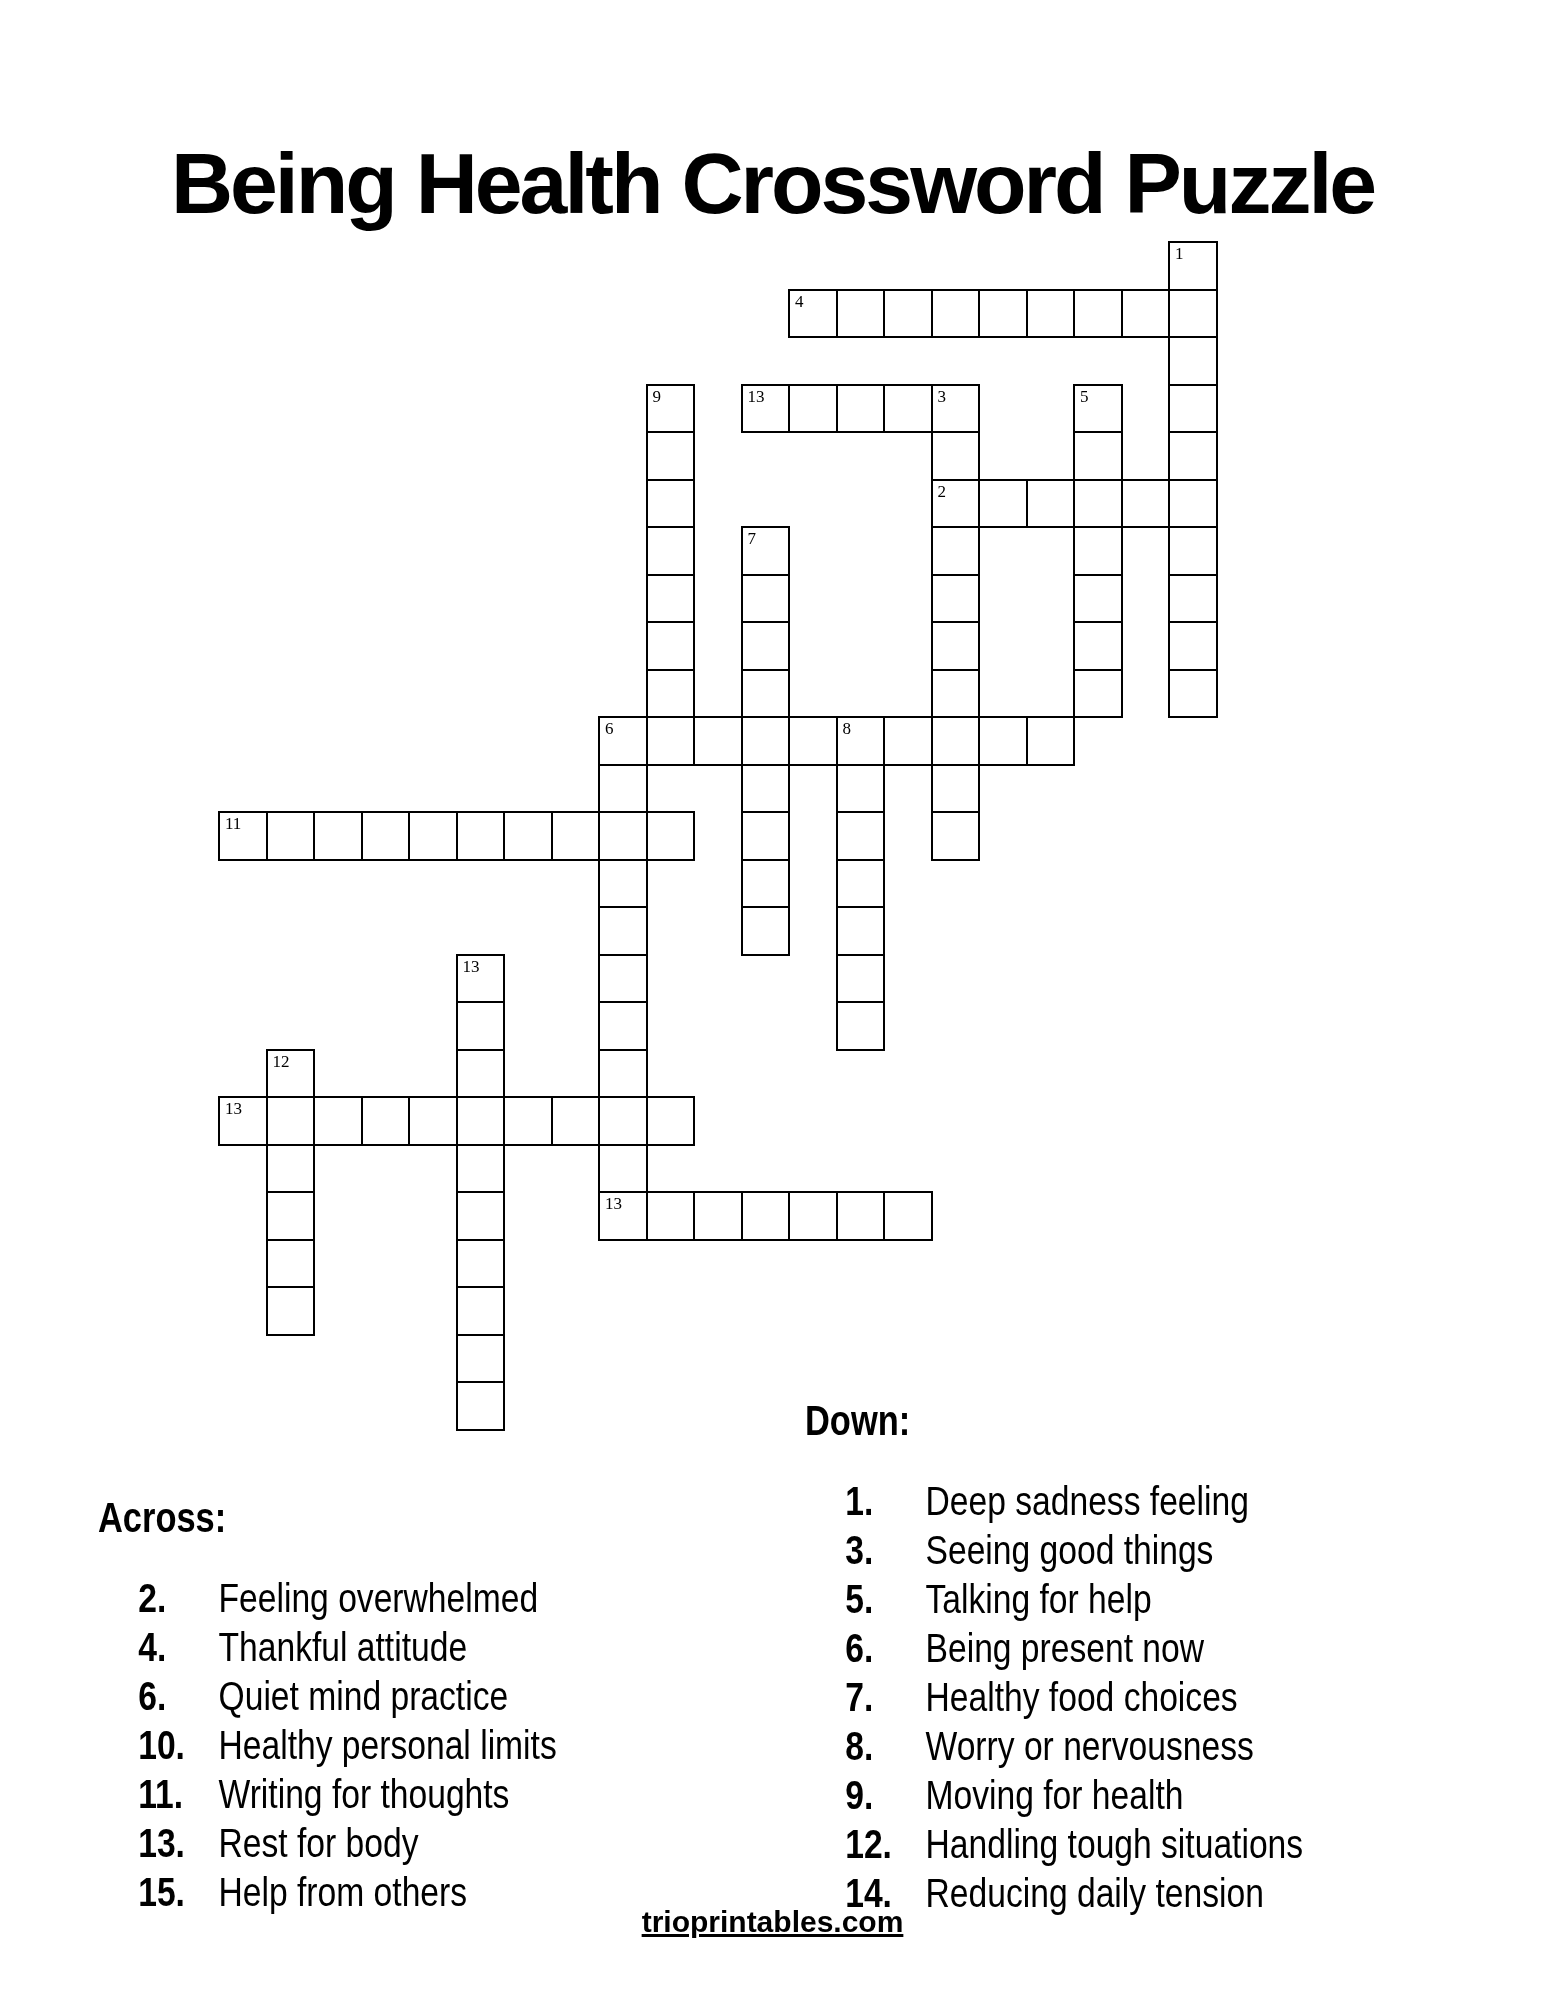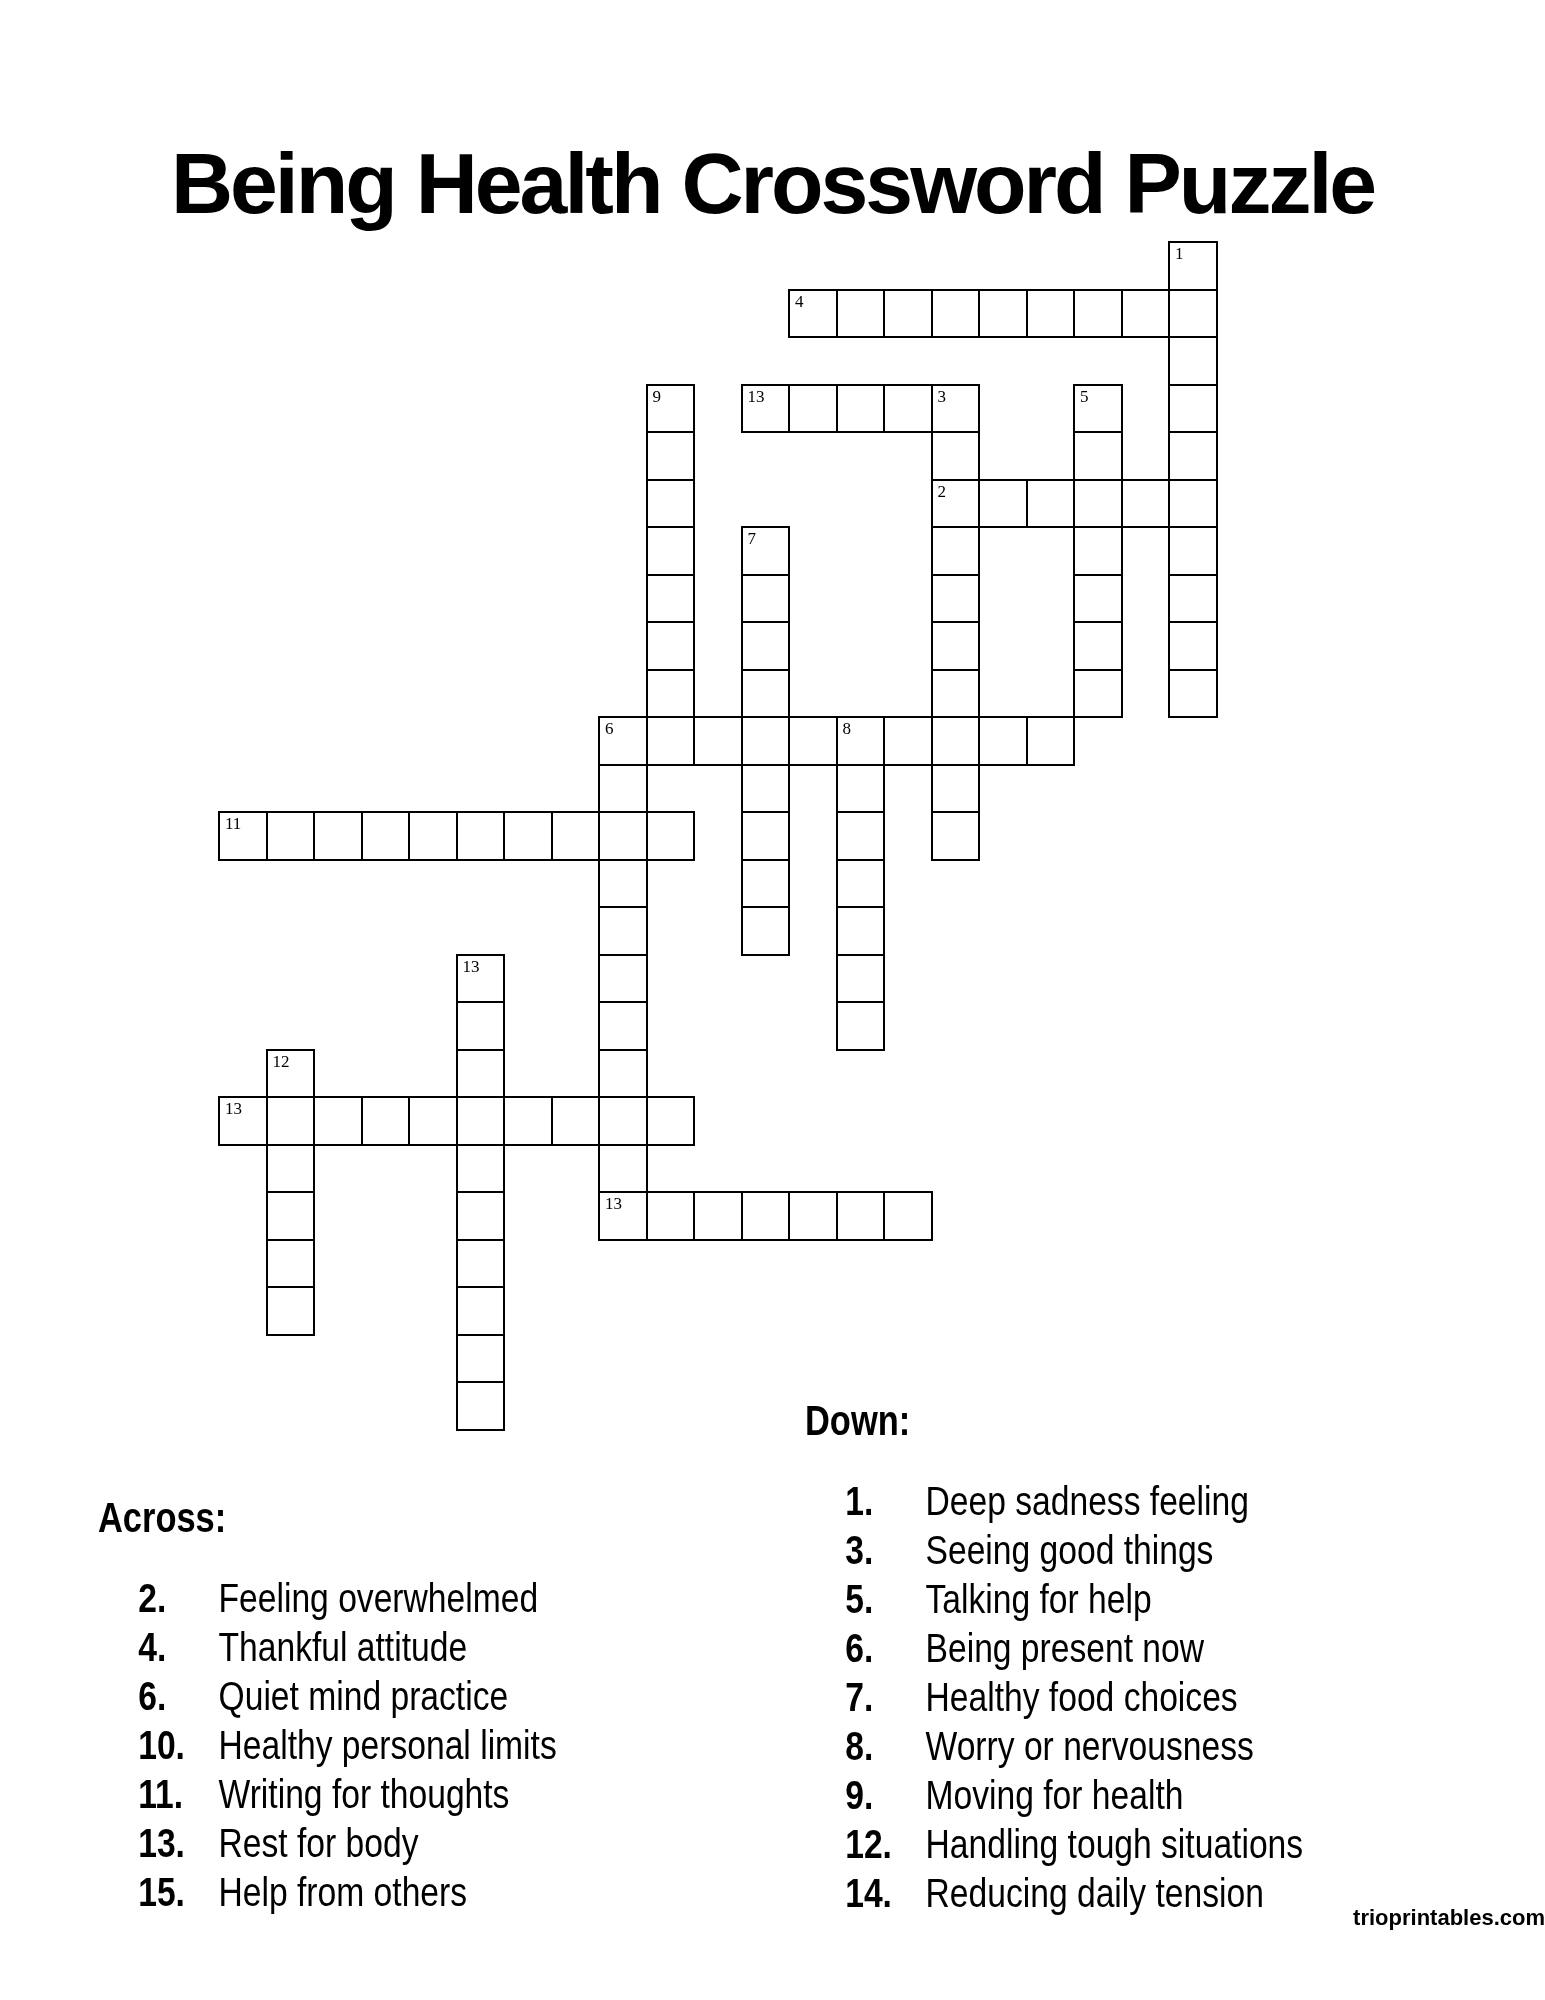--- a/index.html
+++ b/index.html
@@ -59,23 +59,24 @@
   }
   .clue-num {
     display: inline-block;
     width: 98px;
     font-weight: bold;
   }
   .clue-text { font-weight: normal; }
   .site-footer {
     position: absolute;
     top: 1907px; left: 0; width: 1545px;
-    text-align: right;
-    font-size: 22px; font-weight: bold;
+    text-align: center;
+    font-size: 30px; font-weight: bold;
     line-height: 1;
+    text-decoration: underline;
   }
 </style>
 </head>
 <body>
 
 <h1 class="page-title">Being Health Crossword Puzzle</h1>
 
 <div id="grid">
     <div class="cell" style="left: 950px; top: 0px;">
       <span class="cell-num">1</span>

